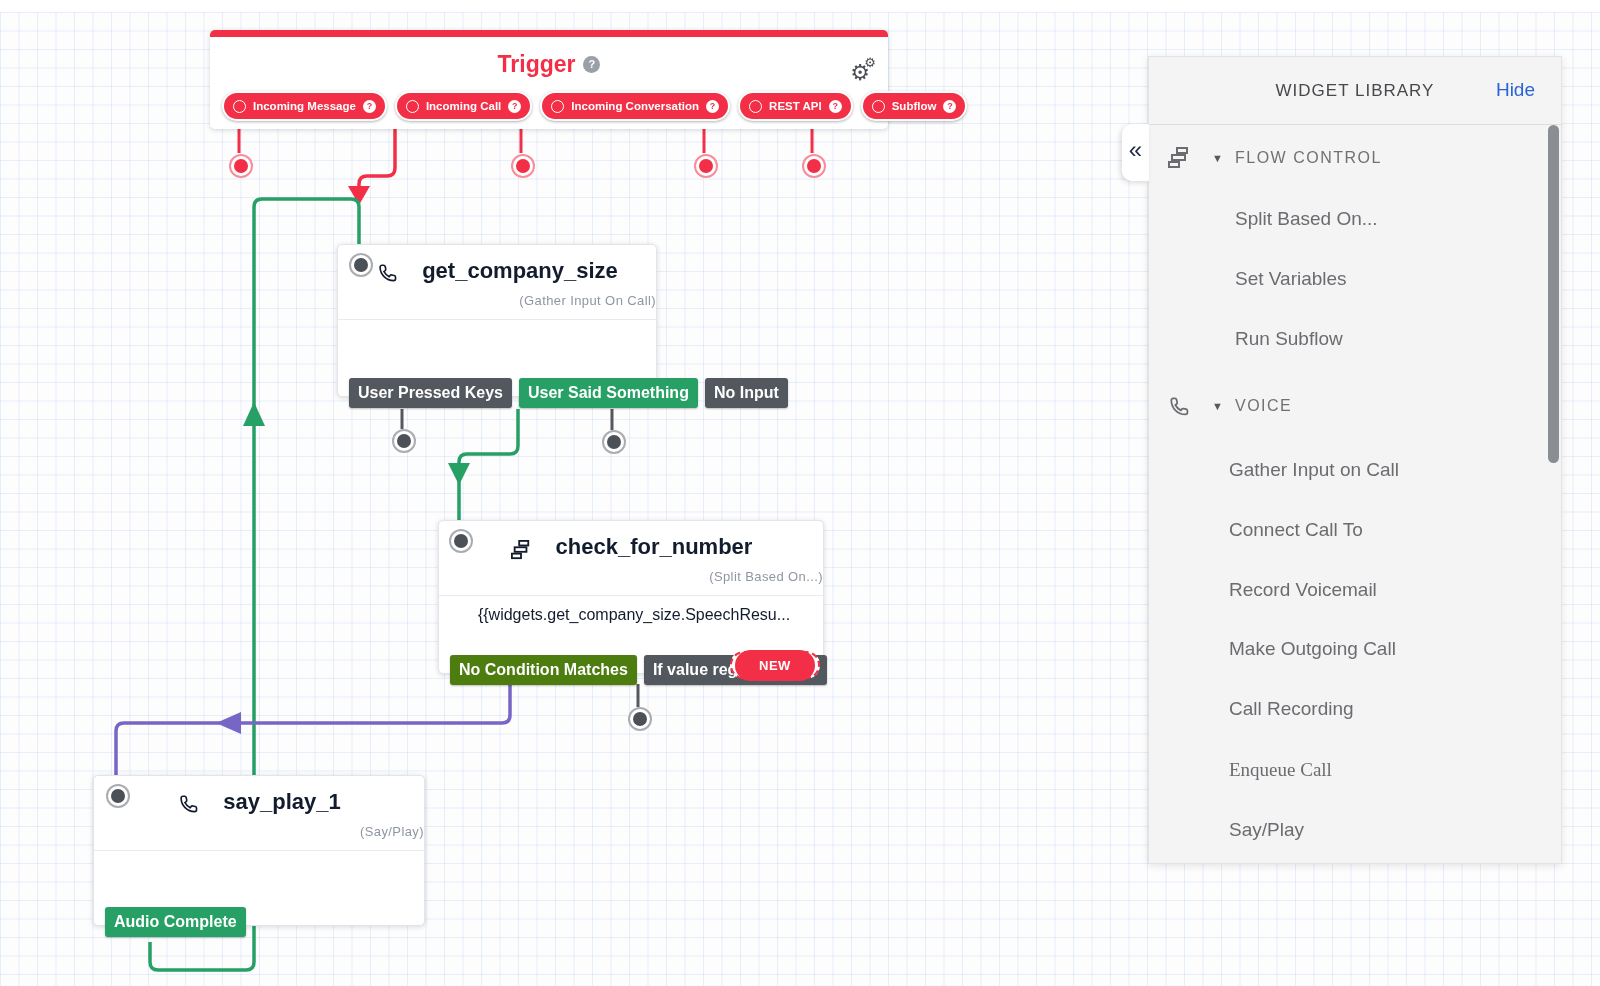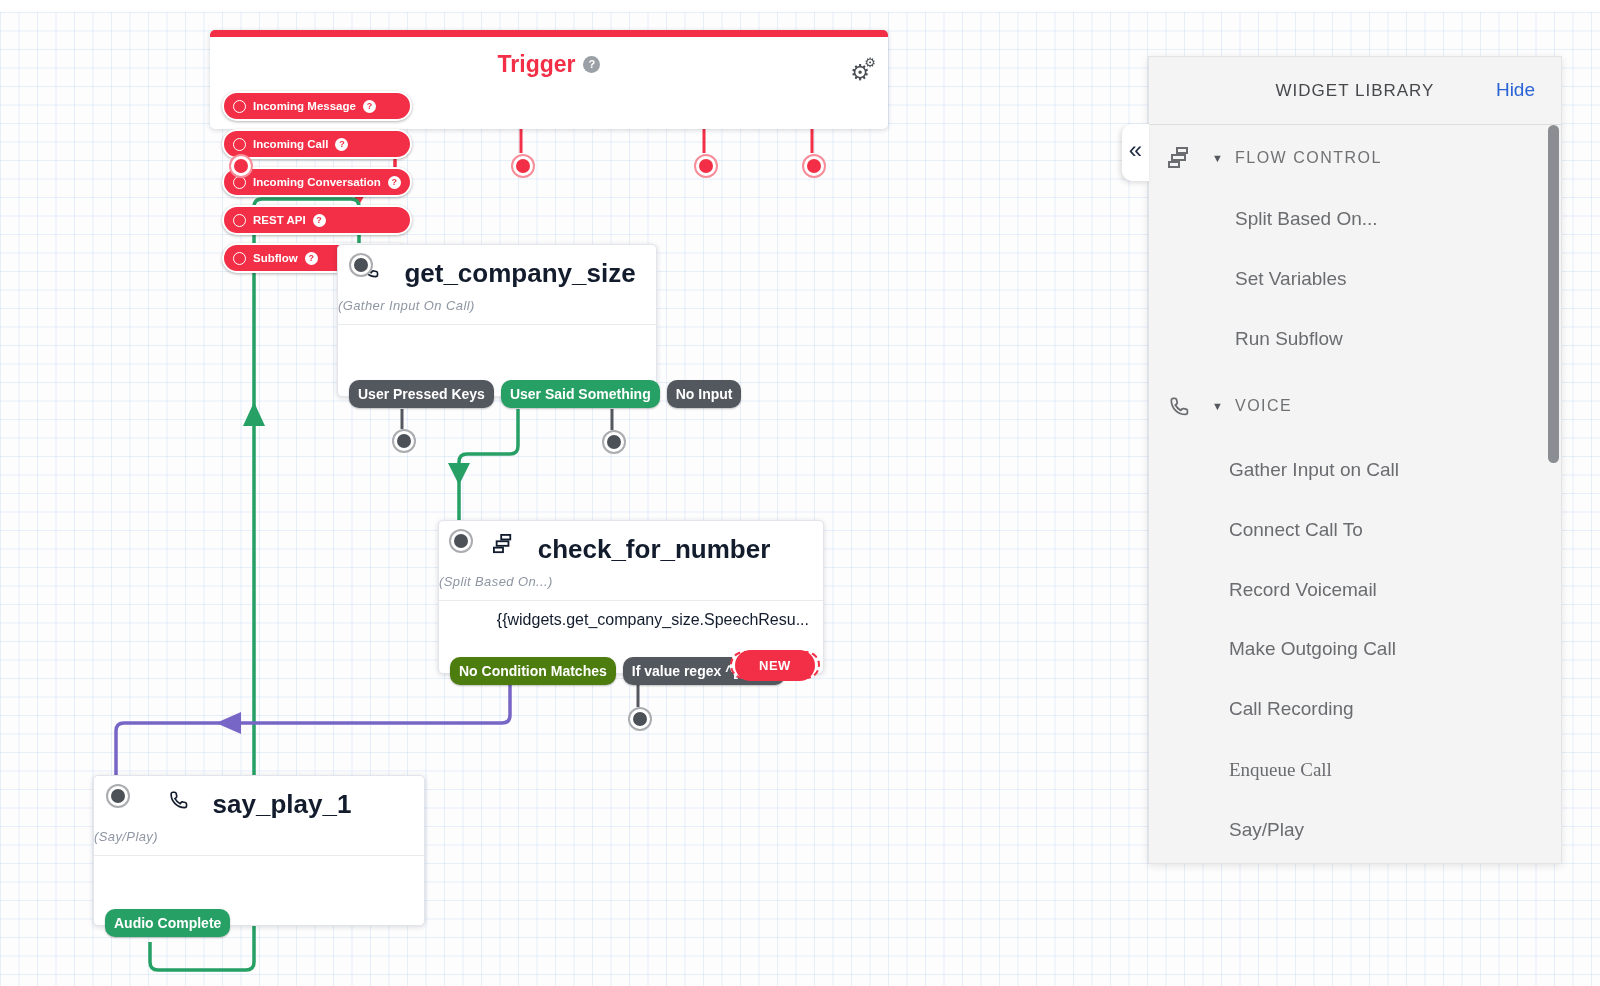--- a/index.html
+++ b/index.html
@@ -7,28 +7,28 @@
   .canvas{position:relative;width:1600px;height:986px;overflow:hidden;background-color:#fdfdfe;
     background-image:
       linear-gradient(to right, rgba(110,165,225,.16) 1px, transparent 1px),
       linear-gradient(to bottom, rgba(110,165,225,.16) 1px, transparent 1px);
     background-size:18.5px 18.5px;margin-top:12px;}
   svg.wires{position:absolute;left:0;top:0;z-index:1;}
 
   
   .card{position:absolute;z-index:2;background:#fff;border:1px solid #e3e5ea;border-radius:5px;
     box-shadow:0 1px 5px rgba(18,28,45,.16);}
-  .w-title{display:flex;justify-content:center;align-items:flex-start;gap:24px;margin-top:13px;
-    font-size:26px;font-weight:bold;color:#121c2d;}
-  .w-sub{text-align:left;font-size:13px;color:#8e96a3;margin-top:9px;letter-spacing:.4px;font-style:italic;}
+  .w-title{display:flex;justify-content:center;align-items:flex-end;gap:24px;margin-top:13px;
+    font-size:22px;font-weight:bold;color:#121c2d;}
+  .w-sub{text-align:right;font-size:13px;color:#8e96a3;margin-top:9px;letter-spacing:.4px;}
   .w-div{border-top:1px solid #e8eaee;margin-top:11px;}
   .w-body{font-size:16px;color:#121c2d;line-height:1.28;padding:9px 14px 0 14px;}
-  .w-body.center{text-align:right;white-space:nowrap;overflow:hidden;padding-left:20px;}
+  .w-body.center{text-align:center;white-space:nowrap;overflow:hidden;padding-left:20px;}
   .tabs{position:absolute;left:11px;bottom:-12px;display:flex;gap:7px;z-index:3;}
-  .tab{font-size:14px;font-weight:bold;color:#fff;padding:6px 9px;border-radius:10px;white-space:nowrap;
+  .tab{font-size:16px;font-weight:bold;color:#fff;padding:6px 9px;border-radius:3px;white-space:nowrap;
     box-shadow:0 1px 2px rgba(0,0,0,.25);}
   .t-dark{background:#53575e;}
   .t-green{background:#26a065;}
   .t-purple{background:#4d7c0f;}
 
   
   .dot{position:absolute;z-index:4;width:20px;height:20px;border-radius:50%;background:#fff;
     border:2px solid rgba(85,90,95,.5);}
   .dot::after{content:"";position:absolute;left:3px;top:3px;width:14px;height:14px;border-radius:50%;background:#4c5157;}
   .dot.red{border-color:rgba(242,47,70,.55);}
@@ -38,21 +38,21 @@
   .trigger{position:absolute;left:210px;top:18px;width:678px;height:99px;z-index:2;background:#fff;
     border-radius:5px;box-shadow:0 1px 5px rgba(18,28,45,.18);}
   .trigger .bar{height:7px;background:#f22f46;border-radius:5px 5px 0 0;}
   .trig-row{display:flex;align-items:center;justify-content:center;gap:8px;margin-top:14px;}
   .trig-title{color:#f22f46;font-size:23px;font-weight:bold;}
   .help-gray{display:inline-block;width:17px;height:17px;border-radius:50%;background:#9aa0a6;color:#fff;
     font-size:11px;font-weight:bold;text-align:center;line-height:17px;}
   .gears{position:absolute;right:18px;top:30px;color:#4a4f55;}
   .gears .g1{font-size:22px;}
   .gears .g2{font-size:13px;position:absolute;right:-6px;top:-5px;}
-  .pill-row{position:absolute;left:12px;top:61px;display:flex;gap:8px;flex-direction:column;}
+  .pill-row{position:absolute;left:12px;top:61px;display:flex;gap:8px;}
   .pill{display:flex;align-items:center;gap:7px;background:#f22f46;color:#fff;border:2px solid #fff;
     border-radius:15px;height:26px;padding:0 9px;font-size:11.5px;font-weight:bold;white-space:nowrap;
     box-shadow:0 1px 3px rgba(0,0,0,.3);}
   .pill .ring{width:11px;height:11px;border:1.5px solid #fff;border-radius:50%;}
   .pill .q{width:13px;height:13px;border-radius:50%;background:#fff;color:#f22f46;font-size:9px;
     font-weight:bold;text-align:center;line-height:13px;}
 
   
   .new-btn{position:absolute;left:730px;top:639px;z-index:4;border:2px dashed #f22f46;border-radius:24px;padding:3px;background:#fff;}
   .new-btn .inner{background:#f22f46;color:#fff;font-size:13px;font-weight:bold;letter-spacing:.5px;

